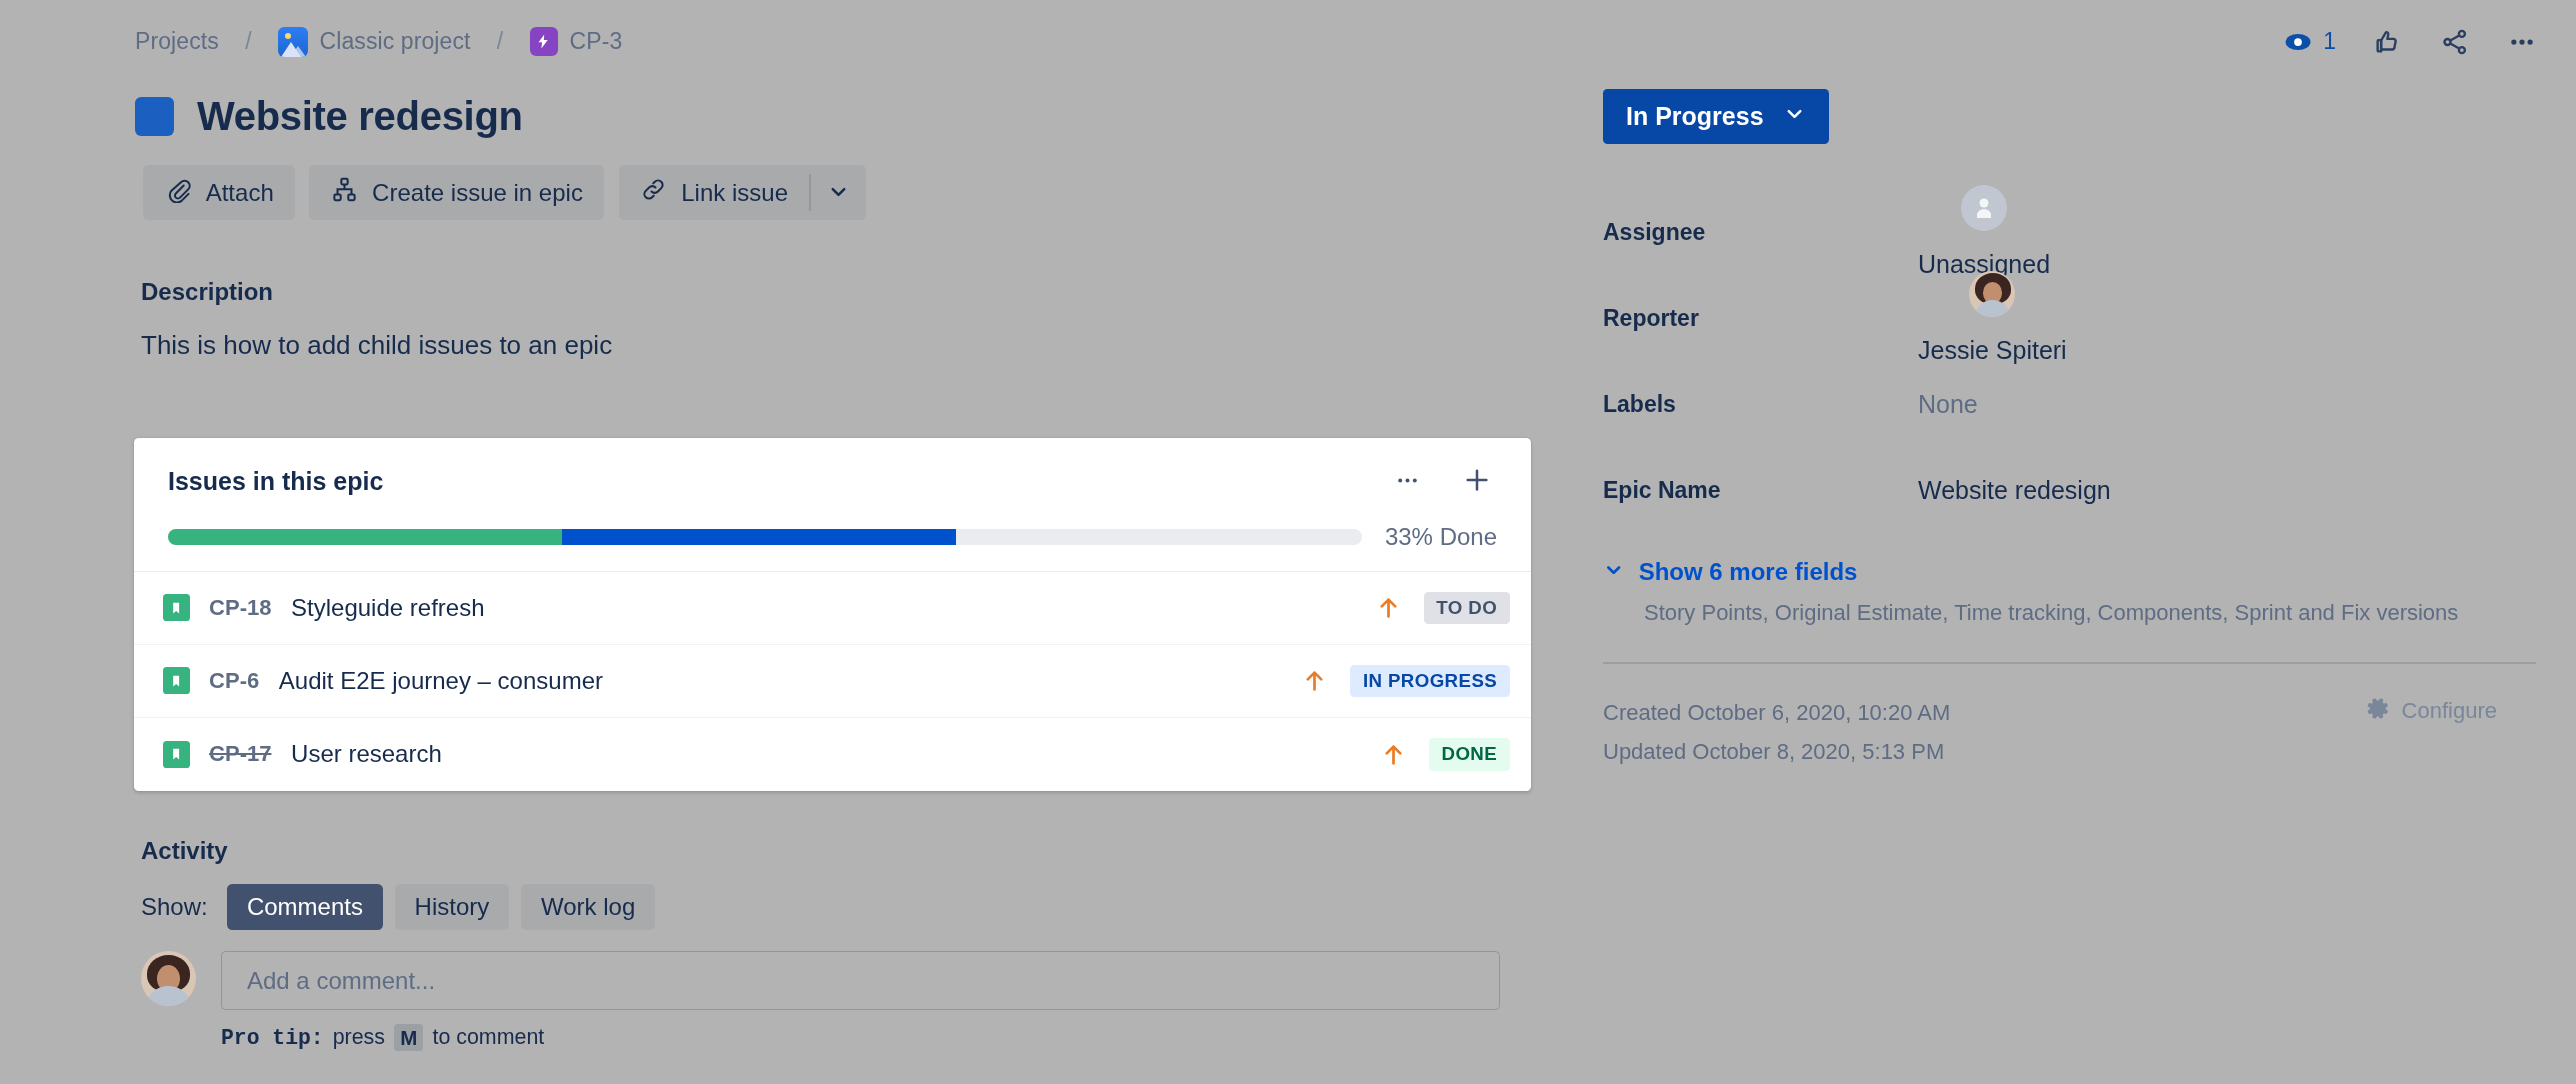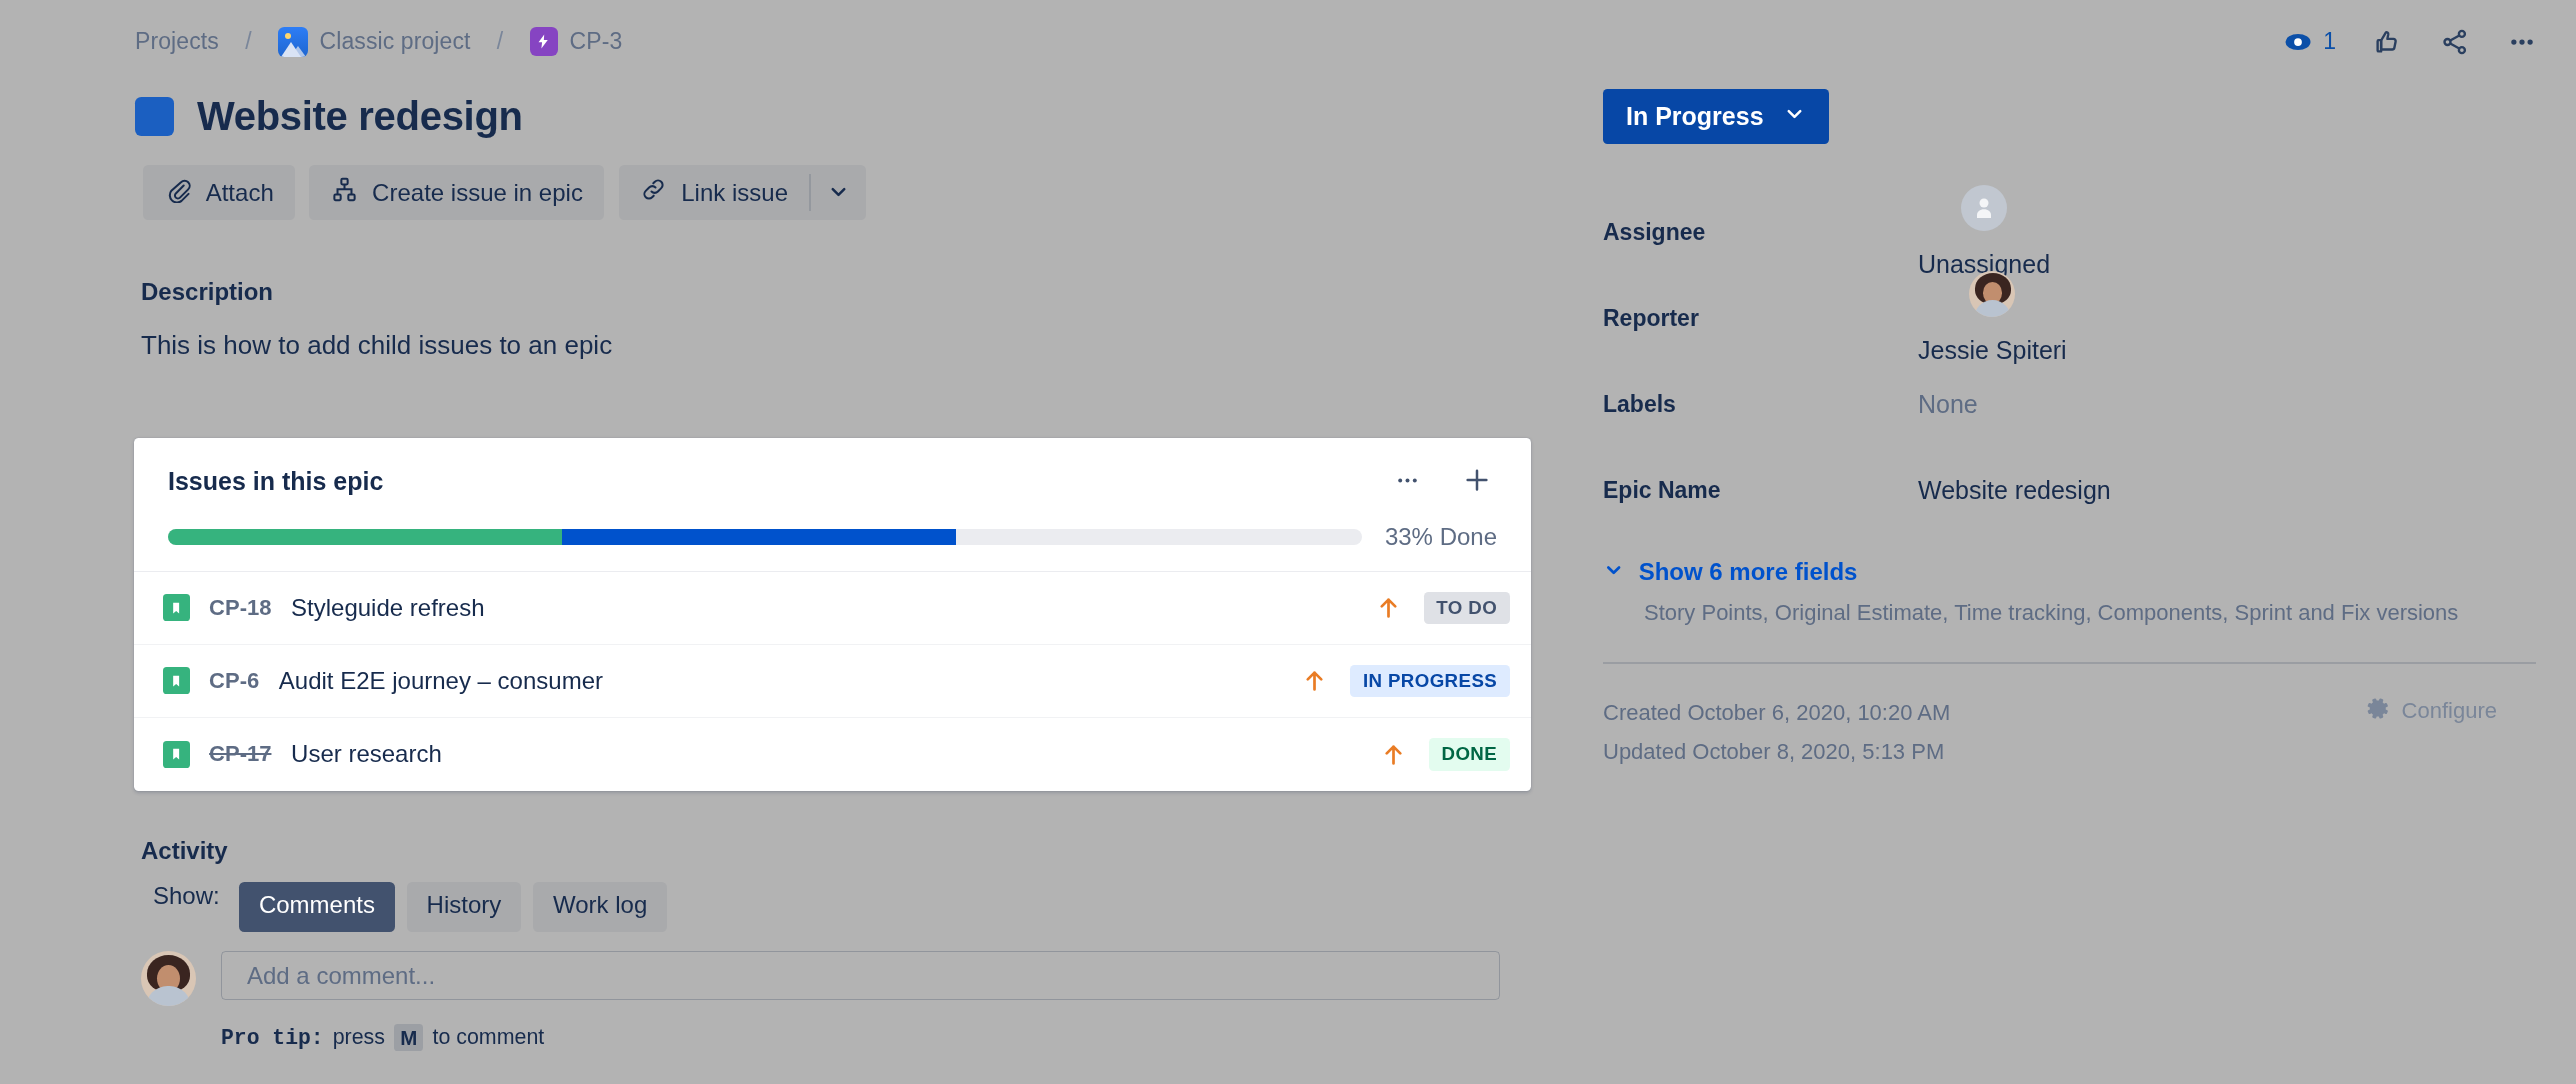--- a/index.html
+++ b/index.html
@@ -149,21 +149,21 @@
     font-size: 18.7px; font-weight: 700; letter-spacing: 0.4px; white-space: nowrap;
   }
 
   
   .activity-head {
     position: absolute; left: 141px; top: 837px;
     font-size: 24px; font-weight: 700; color: #172B4D;
   }
   .show-row {
     position: absolute; left: 141px; top: 882px;
-    display: flex; gap: 12.5px; height: 50px; margin-left: 12px;
+    display: flex; align-items: center; gap: 12.5px; height: 50px;
   }
   .show-label { font-size: 24px; color: #172B4D; margin-right: 7.1px; }
   .show-tab {
     padding: 9px 19.6px; border-radius: 5.3px; font-size: 24px;
     background: rgba(9,30,66,0.06); color: #172B4D; cursor: pointer; white-space: nowrap;
   }
   .show-tab.active { background: #42526E; color: #FFFFFF; }
 
   .comment-row {
     position: absolute; left: 141px; top: 951px;
@@ -174,21 +174,21 @@
     background: #D9C6B5; position: relative; overflow: hidden; flex: none;
   }
   .avatar.sm { width: 55px; height: 55px; }
   .av-hair { position: absolute; left: 6.2px; top: 3.6px; width: 43px; height: 37px;
              border-radius: 50% 50% 44% 44%; background: #3A2520; }
   .av-face { position: absolute; left: 16px; top: 14.3px; width: 23px; height: 27px;
              border-radius: 50%; background: #C18E6E; }
   .av-body { position: absolute; left: 5.3px; bottom: -5.3px; width: 45px; height: 25px;
              border-radius: 21.4px 21.4px 0 0; background: #B9C3D0; }
   .comment-box {
-    width: 1279px; height: 49px; border: 1.8px solid rgba(9,30,66,0.2);
+    width: 1279px; height: 59px; border: 1.8px solid rgba(9,30,66,0.2);
     border-radius: 4.5px; background: transparent;
     display: flex; align-items: center; padding: 12px 25px;
   }
   .comment-placeholder { font-size: 24px; color: #5E6C84; }
   .protip {
     position: absolute; left: 221px; top: 1024px;
     font-size: 21.4px; color: #172B4D; display: flex; align-items: center; gap: 9px;
   }
   .protip b { font-weight: 700; font-family: Liberation Mono, monospace; }
   .key-badge {

